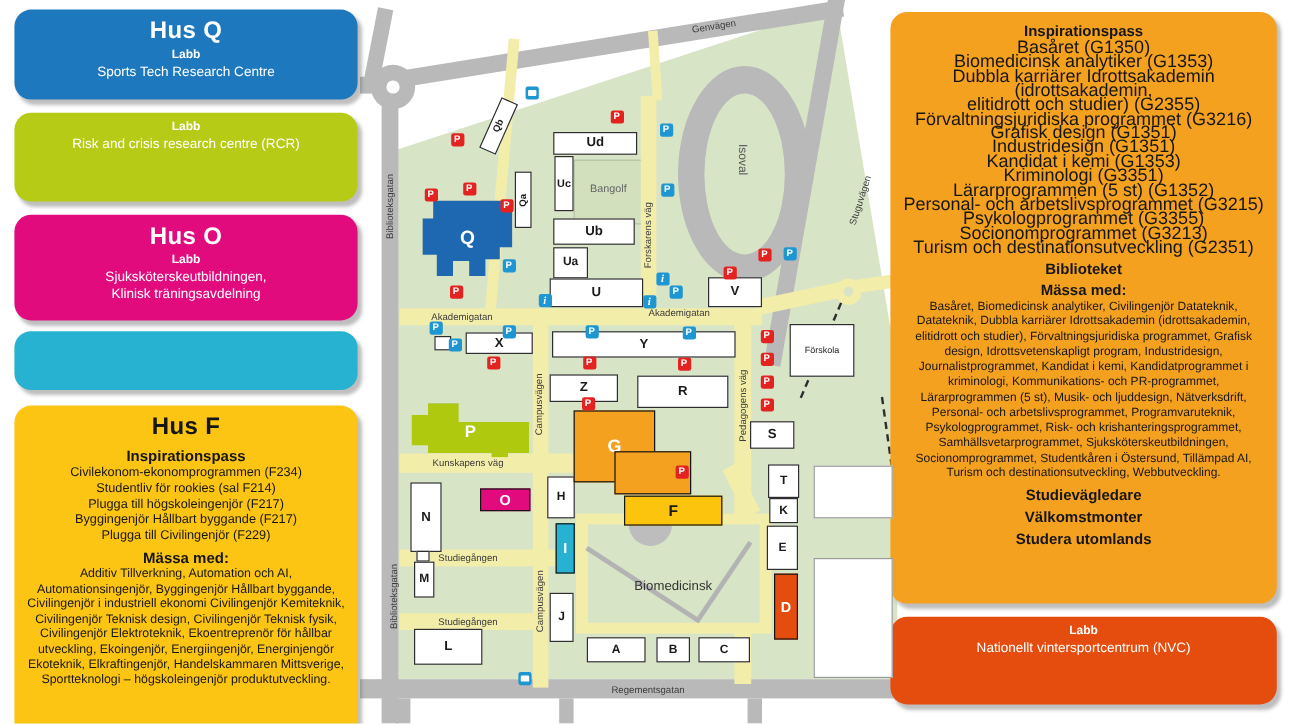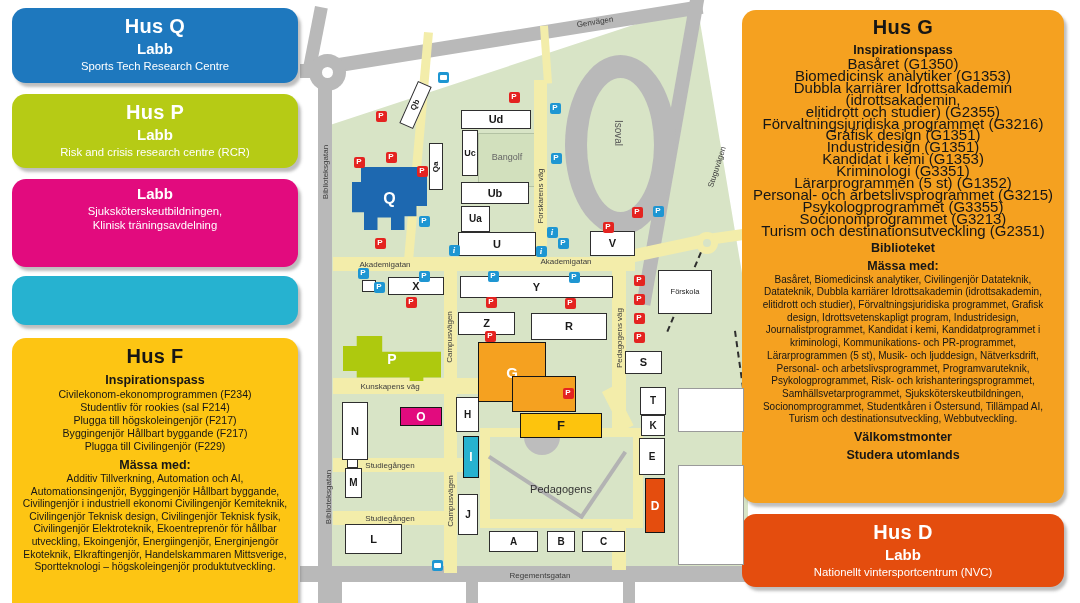--- a/index.html
+++ b/index.html
@@ -3,21 +3,21 @@
 <meta charset="utf-8">
 <style>
   html,body{margin:0;padding:0}
   body{width:1080px;height:603px;background:#fff;font-family:"Liberation Sans",sans-serif;overflow:hidden}
   #stage{position:relative;width:1080px;height:603px}
 
   
   .ibox{position:absolute;left:12px;width:286px;border-radius:14px;text-align:center;
         box-shadow:3px 4px 3px rgba(110,110,110,.45);padding:5px 8px;box-sizing:border-box;overflow:hidden}
   .ibox h2{margin:2px 0 2px;font-size:20px;letter-spacing:.3px}
-  .ibox .sub{font-weight:bold;font-size:15px;margin:1px 0 2px}
+  .ibox .sub{font-weight:bold;font-size:10px;margin:1px 0 2px}
   .ibox .body{font-size:11.3px;line-height:1.25;white-space:pre-line}
   .ibox h3{margin:5px 0 1px;font-size:12.5px}
   .ibox .lines{font-size:10.6px;line-height:13px;white-space:pre-line}
   .ibox .para{font-size:10.3px;line-height:12.6px}
   #box-q{top:8px;height:75px;background:#1e78be;color:#fff}
   #box-p{top:94px;height:74px;background:#b6cb15;color:#fff}
   #box-o{top:179px;height:88px;background:#e20b7e;color:#fff}
   #box-i{top:276px;height:49px;background:#26b2d0;color:#fff}
   #box-i h2{font-size:19px;margin-top:1px}
   #box-i .body{font-weight:bold}
@@ -252,21 +252,21 @@
       <div class="stl" style="left: 149px; top: 337px; transform: translate(-50%, -50%) rotate(-90deg);">Campusvägen</div>
       <div class="stl" style="left: 150px; top: 501px; transform: translate(-50%, -50%) rotate(-90deg);">Campusvägen</div>
       <div class="stl" style="left: 319px; top: 338px; transform: translate(-50%, -50%) rotate(-90deg);">Pedagogens väg</div>
       <div class="stl" style="left: 90px; top: 386px; transform: translate(-50%, -50%) rotate(0deg);">Kunskapens väg</div>
       <div class="stl" style="left: 90px; top: 465px; transform: translate(-50%, -50%) rotate(0deg);">Studiegången</div>
       <div class="stl" style="left: 90px; top: 518px; transform: translate(-50%, -50%) rotate(0deg);">Studiegången</div>
       <div class="stl" style="left: 240px; top: 575px; transform: translate(-50%, -50%) rotate(0deg);">Regementsgatan</div>
       <div class="stl" style="left: 417px; top: 167px; transform: translate(-50%, -50%) rotate(-72deg);">Stuguvägen</div>
       <div class="arl" style="left: 318px; top: 133px; font-size: 10px; color: rgb(85, 85, 85); transform: translate(-50%, -50%) rotate(90deg);">Isoval</div>
       <div class="arl" style="left: 207px; top: 157px; font-size: 9px; color: rgb(102, 102, 102); transform: translate(-50%, -50%) rotate(0deg);">Bangolf</div>
-      <div class="arl" style="left: 261px; top: 489px; font-size: 11px; color: rgb(51, 51, 51); transform: translate(-50%, -50%) rotate(0deg);">Pedagogens</div>
+      <div class="arl" style="left: 261px; top: 489px; font-size: 11px; color: rgb(51, 51, 51); transform: translate(-50%, -50%) rotate(0deg);">Biomedicinsk</div>
       <div class="mk" style="left: 75.5px; top: 110.5px; background: rgb(228, 35, 32);">P</div>
       <div class="mk" style="left: 208.5px; top: 91.5px; background: rgb(228, 35, 32);">P</div>
       <div class="mk" style="left: 85.5px; top: 151.5px; background: rgb(228, 35, 32);">P</div>
       <div class="mk" style="left: 53.5px; top: 156.5px; background: rgb(228, 35, 32);">P</div>
       <div class="mk" style="left: 116.5px; top: 165.5px; background: rgb(228, 35, 32);">P</div>
       <div class="mk" style="left: 74.5px; top: 237.5px; background: rgb(228, 35, 32);">P</div>
       <div class="mk" style="left: 331.5px; top: 206.5px; background: rgb(228, 35, 32);">P</div>
       <div class="mk" style="left: 302.5px; top: 221.5px; background: rgb(228, 35, 32);">P</div>
       <div class="mk" style="left: 105.5px; top: 296.5px; background: rgb(228, 35, 32);">P</div>
       <div class="mk" style="left: 185.5px; top: 296.5px; background: rgb(228, 35, 32);">P</div>
@@ -298,26 +298,26 @@
       </div>
     </div>
 
   <section class="ibox" id="box-q">
     <h2>Hus Q</h2>
     <div class="sub">Labb</div>
     <div class="body">Sports Tech Research Centre</div>
   </section>
 
   <section class="ibox" id="box-p">
-    <h2>Hus P</h2>
     <div class="sub">Labb</div>
     <div class="body">Risk and crisis research centre (RCR)</div>
   </section>
 
   <section class="ibox" id="box-o">
+    <h2>Hus O</h2>
     <div class="sub">Labb</div>
     <div class="body">Sjuksköterskeutbildningen,
 Klinisk träningsavdelning</div>
   </section>
 
   <section class="ibox" id="box-i">
   </section>
 
   <section class="ibox" id="box-f">
     <h2>Hus F</h2>
@@ -325,42 +325,41 @@
     <div class="lines">Civilekonom-ekonomprogrammen (F234)
 Studentliv för rookies (sal F214)
 Plugga till högskoleingenjör (F217)
 Byggingenjör Hållbart byggande (F217)
 Plugga till Civilingenjör (F229)</div>
     <h3>Mässa med:</h3>
     <div class="para">Additiv Tillverkning, Automation och AI, Automationsingenjör, Byggingenjör Hållbart byggande, Civilingenjör i industriell ekonomi Civilingenjör Kemiteknik, Civilingenjör Teknisk design, Civilingenjör Teknisk fysik, Civilingenjör Elektroteknik, Ekoentreprenör för hållbar utveckling, Ekoingenjör, Energiingenjör, Energinjengör Ekoteknik, Elkraftingenjör, Handelskammaren Mittsverige, Sportteknologi – högskoleingenjör produktutveckling.</div>
   </section>
 
   <section class="ibox" id="box-g">
-    <h2>Hus G</h2>
     <h3>Inspirationspass</h3>
     <div class="lines">Basåret (G1350)
 Biomedicinsk analytiker (G1353)
 Dubbla karriärer Idrottsakademin (idrottsakademin,
 elitidrott och studier) (G2355)
 Förvaltningsjuridiska programmet (G3216)
 Grafisk design (G1351)
 Industridesign (G1351)
 Kandidat i kemi (G1353)
 Kriminologi (G3351)
 Lärarprogrammen (5 st) (G1352)
 Personal- och arbetslivsprogrammet (G3215)
 Psykologprogrammet (G3355)
 Socionomprogrammet (G3213)
 Turism och destinationsutveckling (G2351)</div>
     <h3>Biblioteket</h3>
     <h3>Mässa med:</h3>
     <div class="para">Basåret, Biomedicinsk analytiker, Civilingenjör Datateknik, Datateknik, Dubbla karriärer Idrottsakademin (idrottsakademin, elitidrott och studier), Förvaltningsjuridiska programmet, Grafisk design, Idrottsvetenskapligt program, Industridesign, Journalistprogrammet, Kandidat i kemi, Kandidatprogrammet i kriminologi, Kommunikations- och PR-programmet, Lärarprogrammen (5 st), Musik- och ljuddesign, Nätverksdrift, Personal- och arbetslivsprogrammet, Programvaruteknik, Psykologprogrammet, Risk- och krishanteringsprogrammet, Samhällsvetarprogrammet, Sjuksköterskeutbildningen, Socionomprogrammet, Studentkåren i Östersund, Tillämpad AI, Turism och destinationsutveckling, Webbutveckling.</div>
+    <h3 class="gfoot">Studievägledare</h3>
     <h3 class="gfoot">Välkomstmonter</h3>
     <h3 class="gfoot">Studera utomlands</h3>
   </section>
 
   <section class="ibox" id="box-d">
-    <h2>Hus D</h2>
     <div class="sub">Labb</div>
     <div class="body">Nationellt vintersportcentrum (NVC)</div>
   </section>
 
 </div>
 
 </body></html>

